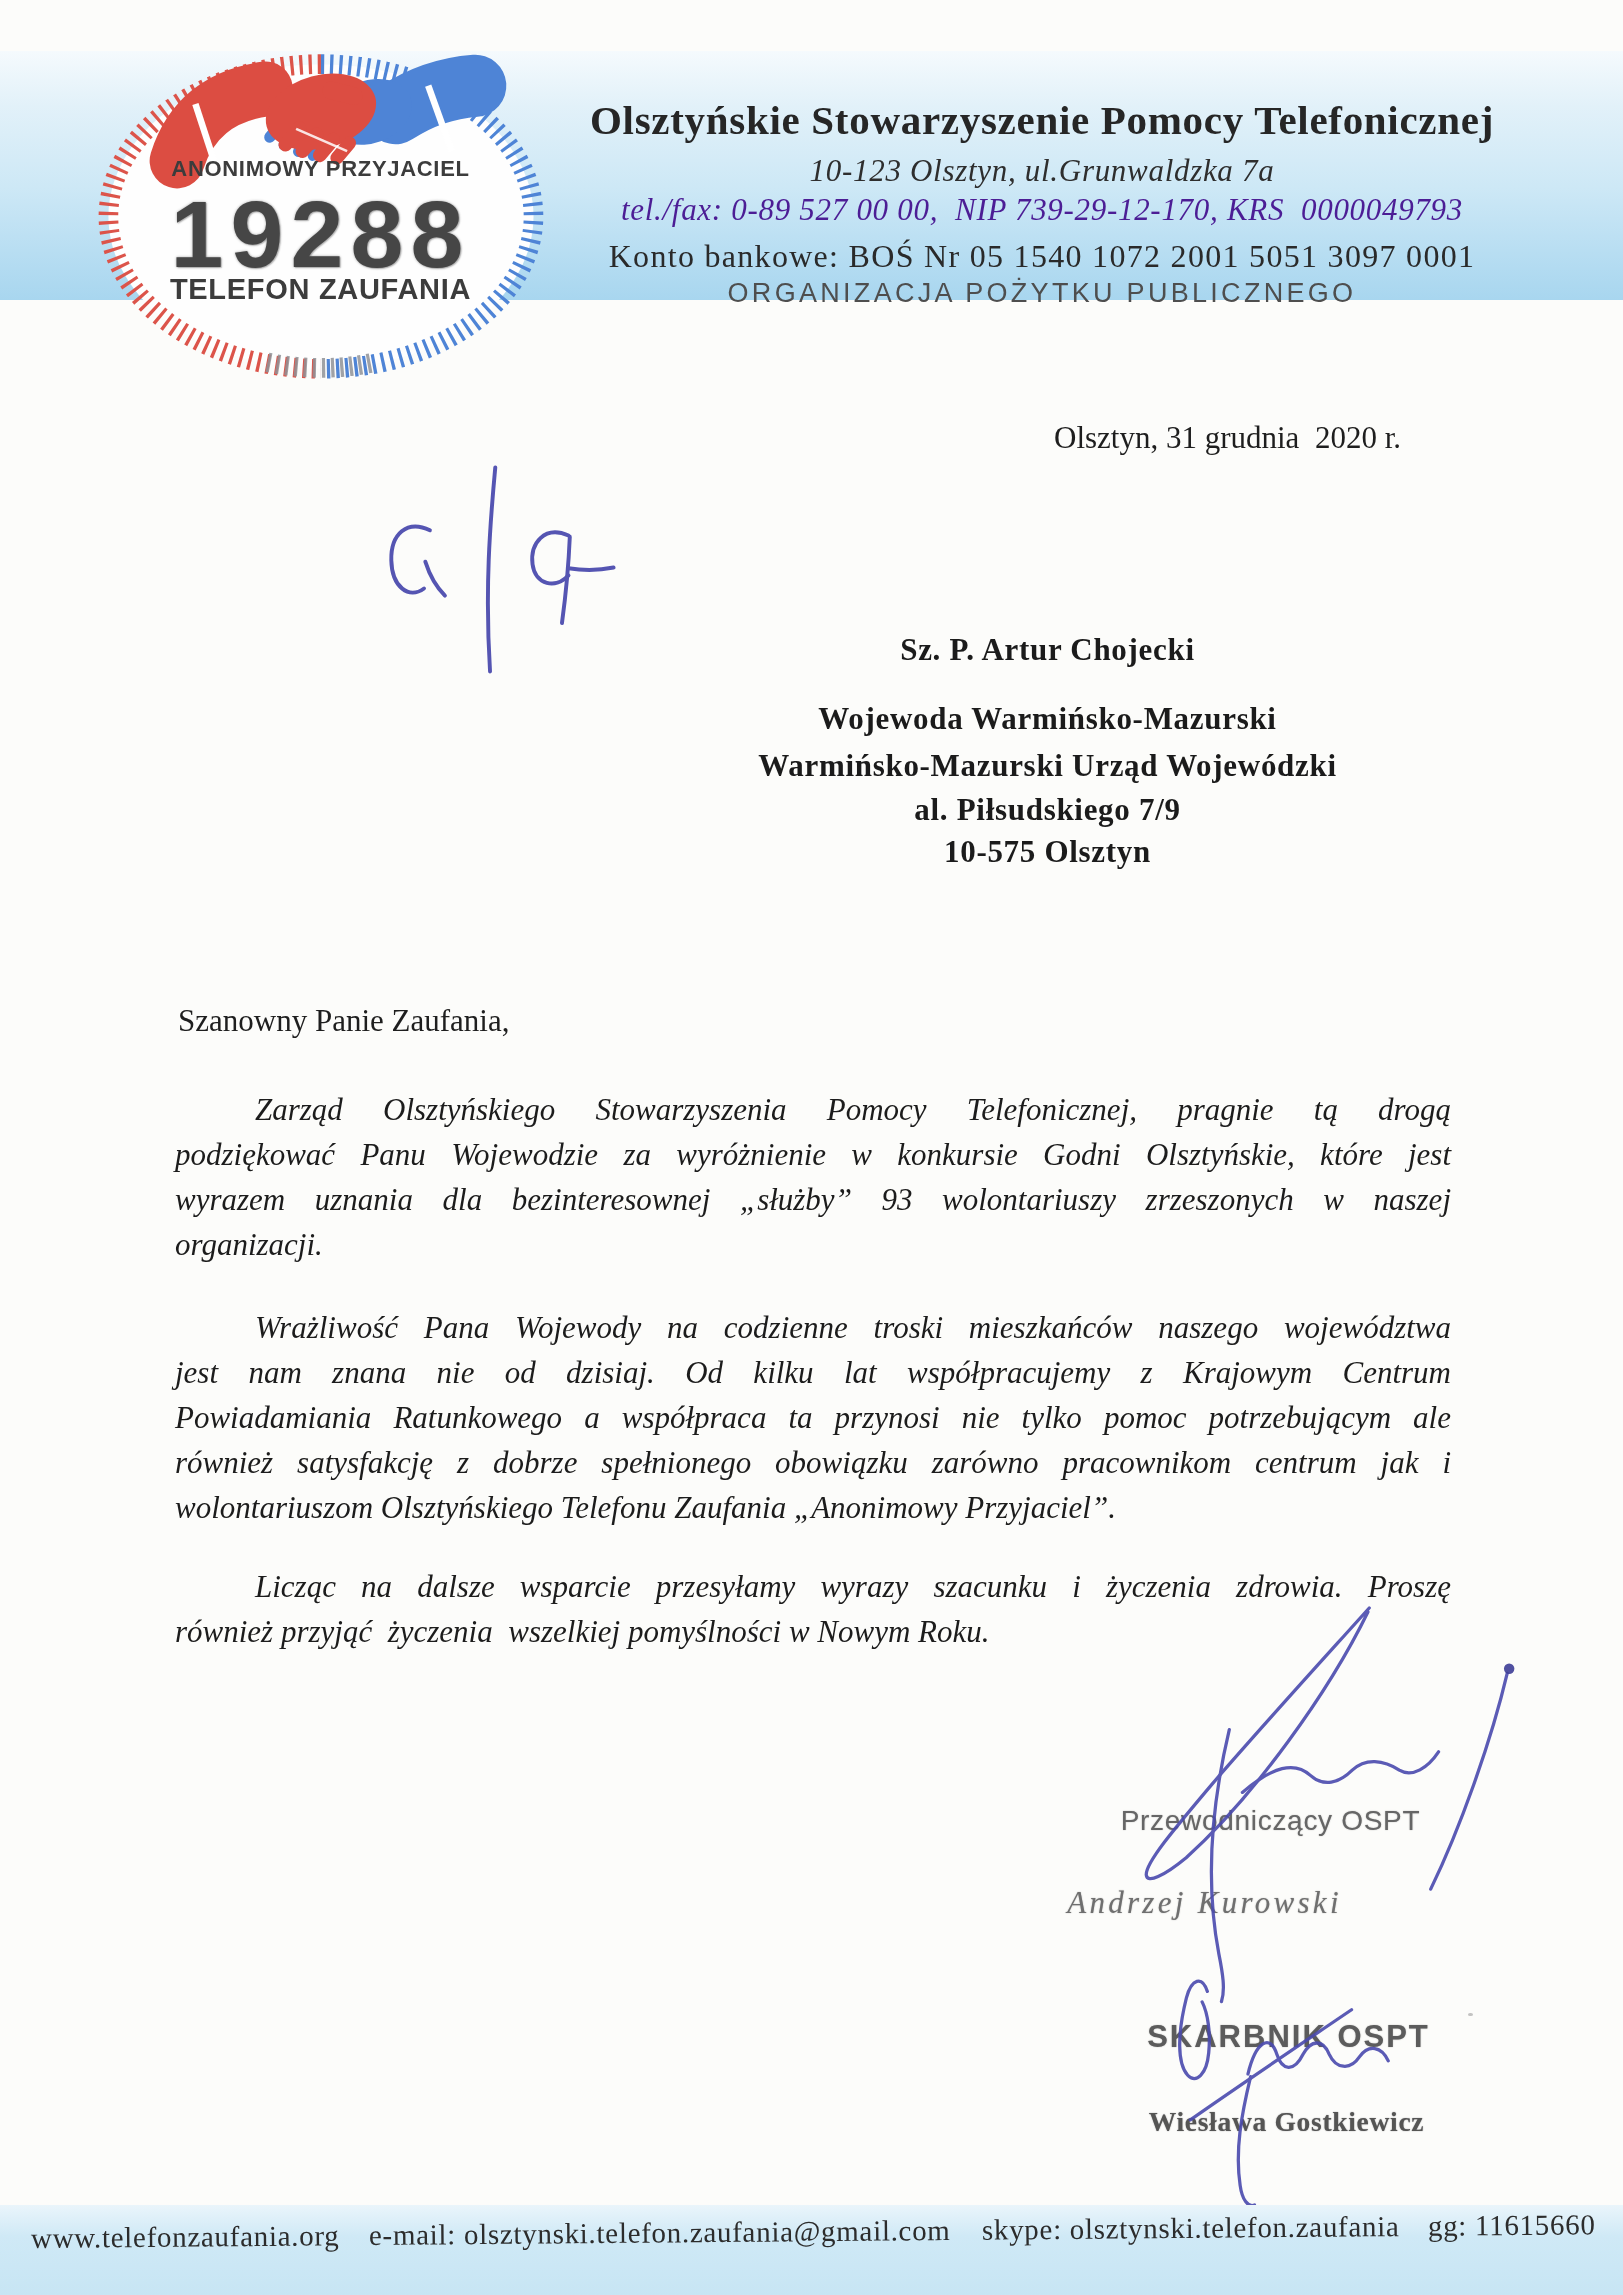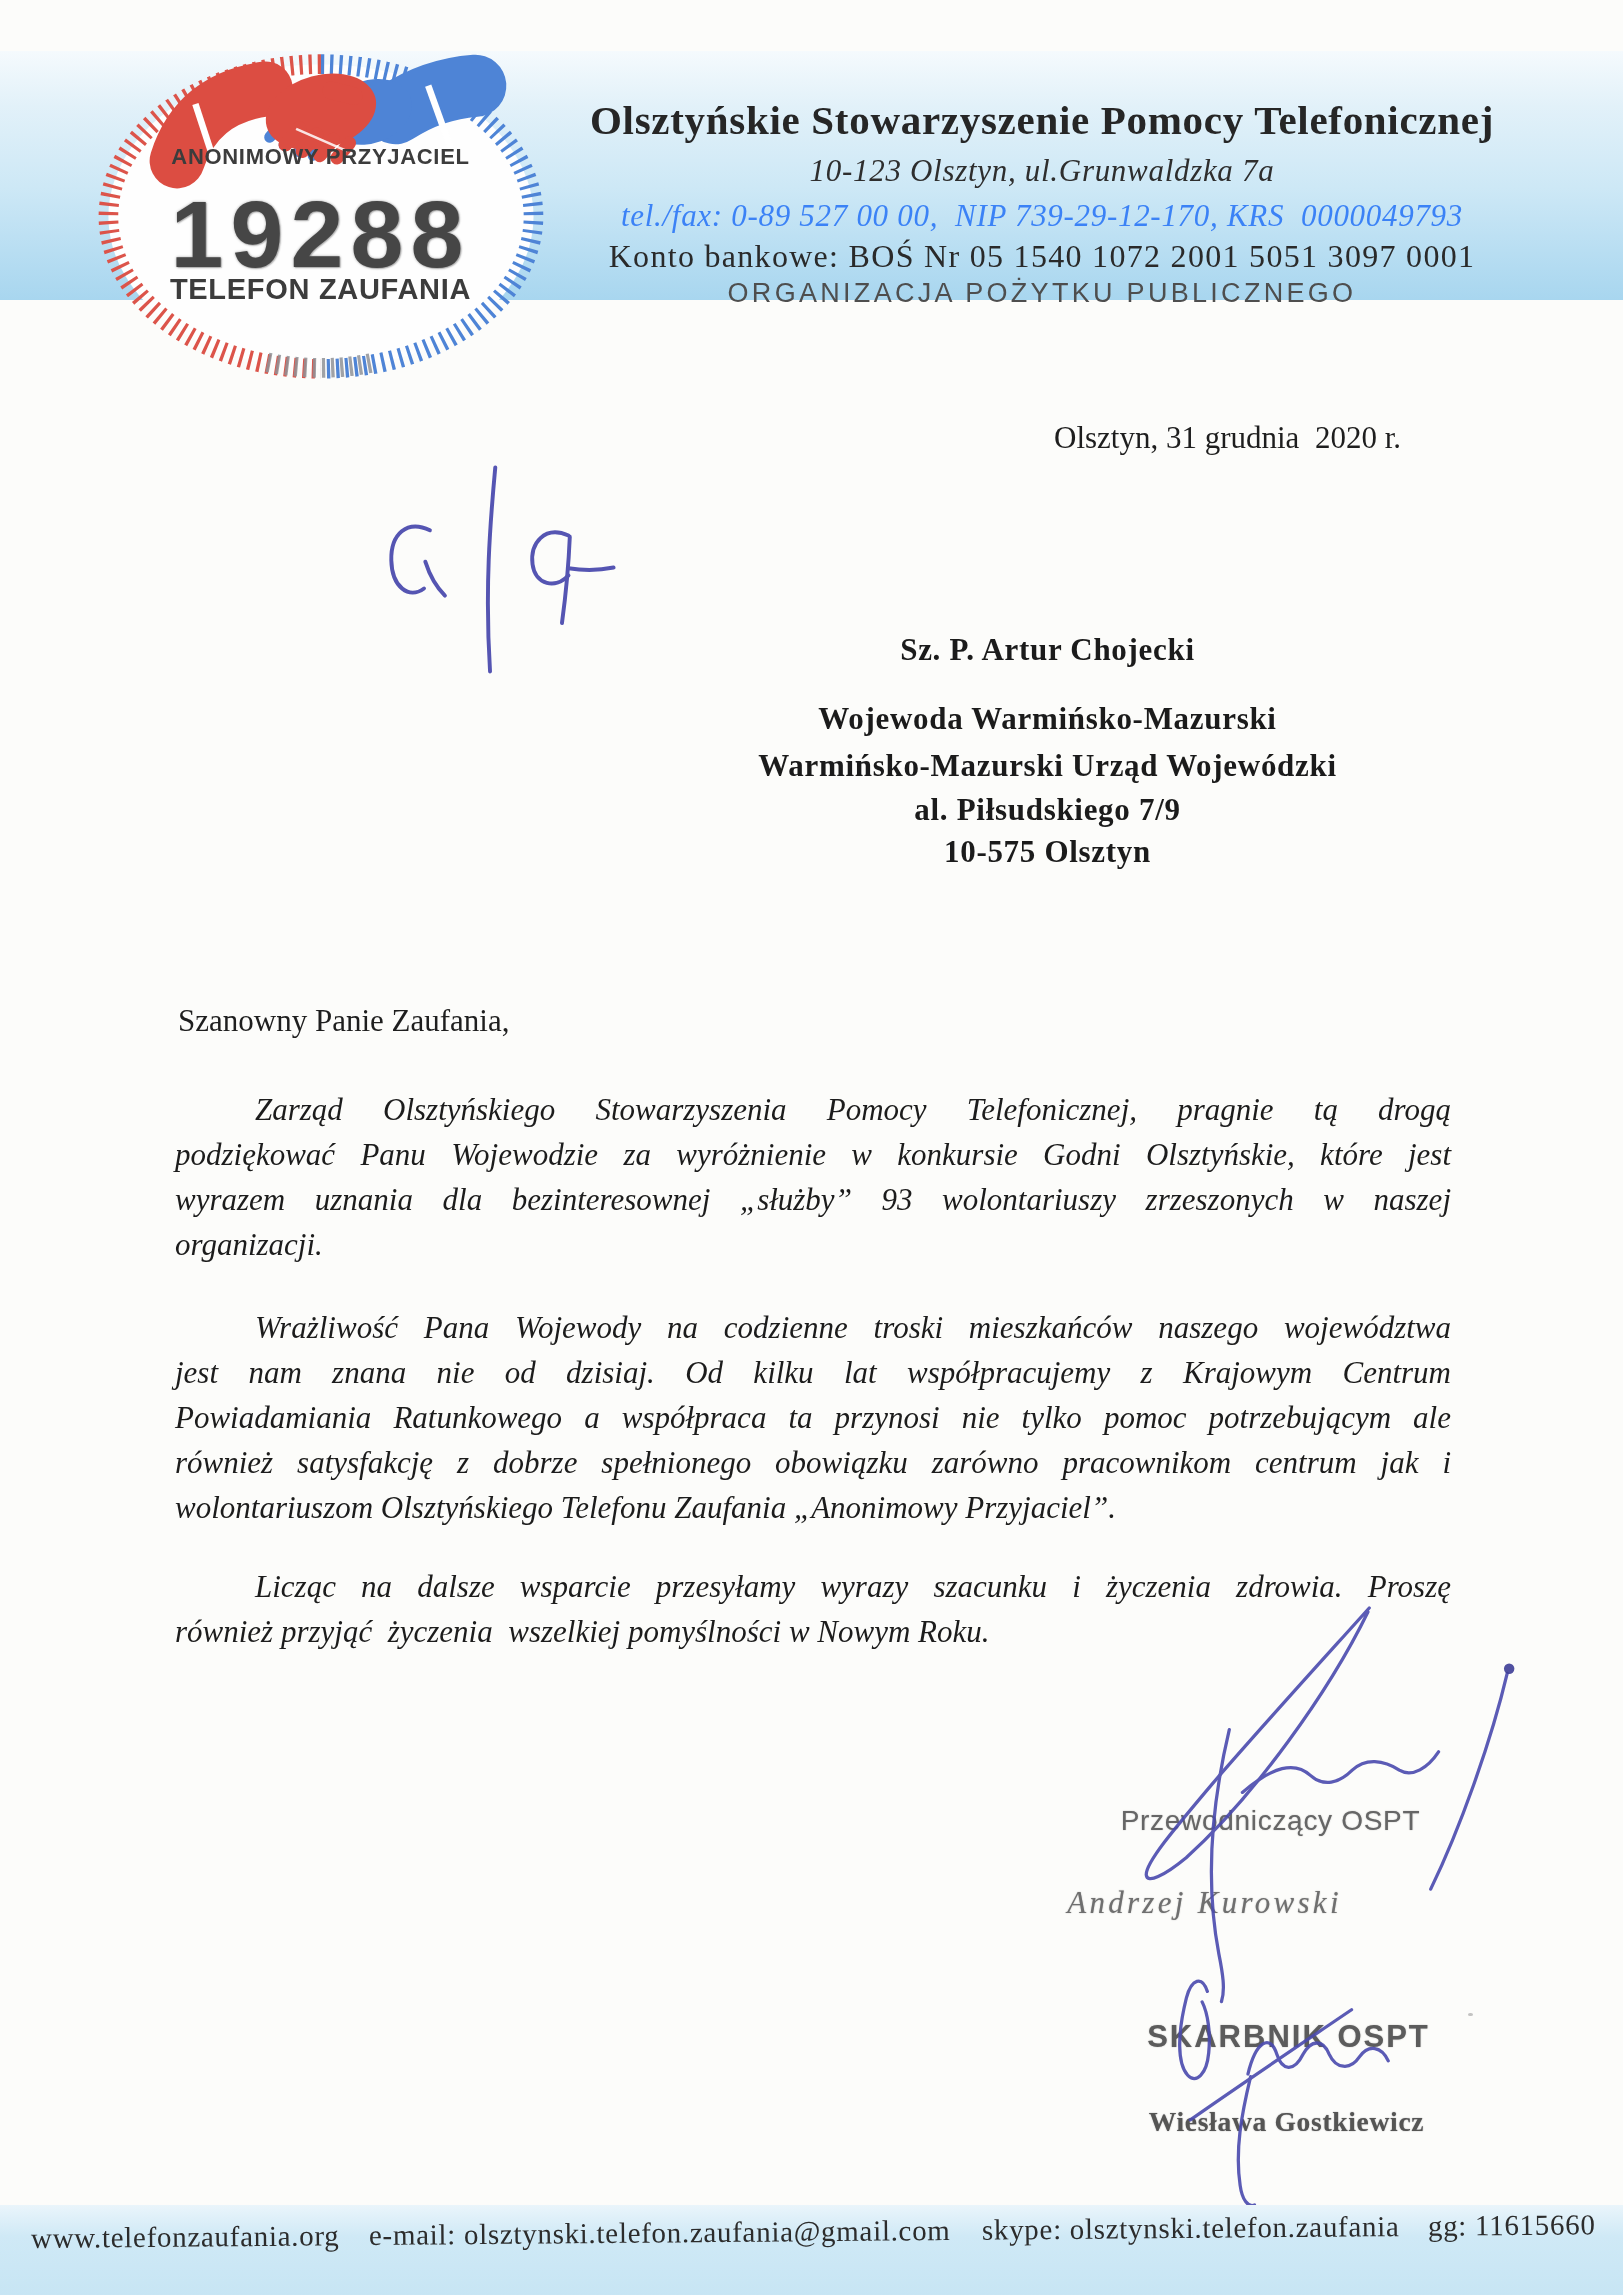--- a/index.html
+++ b/index.html
@@ -16,26 +16,26 @@
     background:linear-gradient(180deg,#f5fafd 0%,#e2f1f9 22%,#cde8f6 55%,#a8d6ef 100%);
   }
   .footer-band{
     left:0;top:2205px;width:1623px;height:91px;
     background:linear-gradient(180deg,#eaf5fb 0%,#cfe9f6 35%,#c7e5f4 100%);
   }
   
   .hcenter{left:556px;width:972px;text-align:center;}
   .org-title{top:96px;font-size:41px;font-weight:bold;letter-spacing:0.7px;color:#262626;}
   .org-addr{top:153px;font-size:31px;font-style:italic;letter-spacing:0.7px;color:#2e2e2e;}
-  .org-tel{top:198px;font-size:31px;font-style:italic;letter-spacing:0.7px;color:#3b82f6;white-space:pre-wrap;}
+  .org-tel{top:192px;font-size:31px;font-style:italic;letter-spacing:0.7px;color:#4c1d95;white-space:pre-wrap;}
   .org-konto{top:238px;font-size:32px;letter-spacing:1.3px;color:#2a2a2a;}
   .org-opp{top:278px;font-family:"Liberation Sans",sans-serif;font-size:27px;letter-spacing:3.3px;color:#4e4e4e;}
   
   .logo-text{left:111px;width:419px;text-align:center;font-family:"Liberation Sans",sans-serif;font-weight:bold;color:#3c3c3c;}
-  .logo-l1{top:144px;font-size:22px;letter-spacing:0.7px;text-align:center;}
+  .logo-l1{top:156px;font-size:22px;letter-spacing:0.7px;text-align:center;}
   .logo-num{top:187px;font-size:95px;line-height:1;letter-spacing:7.2px;color:#464646;text-shadow:0 0 2.6px rgba(40,40,40,.45),1.3px 1.3px 1.3px rgba(40,40,40,.25);}
   .logo-l2{top:266px;font-size:29px;letter-spacing:0.7px;margin-top:7px;}
   
   .date{left:1054px;top:420px;width:393px;font-size:31px;white-space:pre-wrap;color:#1e1e1e;}
   .recipient{left:720px;top:632px;width:655px;height:249px;font-weight:bold;font-size:31px;letter-spacing:0.7px;color:#1b1b1b;}
   .recipient .rl{left:0;width:655px;text-align:center;}
   .salutation{left:178px;top:1003px;font-size:31px;color:#1e1e1e;}
   .par{left:175px;width:1276px;font-size:31px;color:#1c1c1c;font-style:italic;}
   .bl{display:block;height:45px;line-height:45px;text-align:justify;text-align-last:justify;}
   .bl.last{text-align-last:left;white-space:pre-wrap;}

